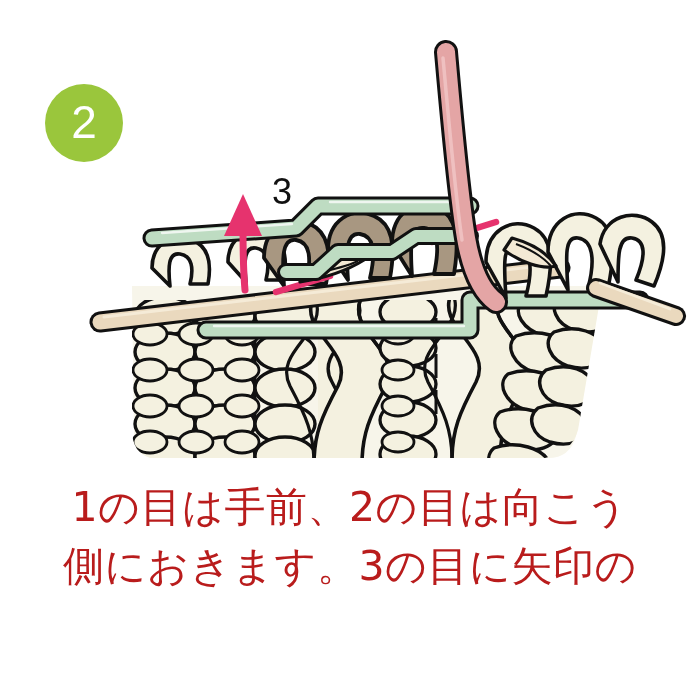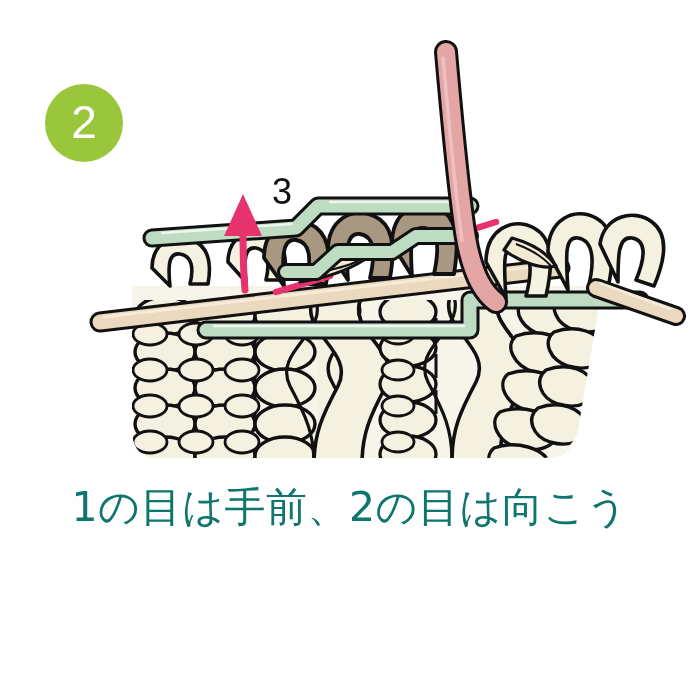--- a/index.html
+++ b/index.html
@@ -49,21 +49,21 @@
     width: 700px;
     height: 480px;
   }
   
   .caption {
     position: absolute;
     left: 0;
     top: 478px;
     width: 700px;
     text-align: center;
-    color: #0f766e;
+    color: #b91c1c;
     font-size: 41px;
     line-height: 59px;
     letter-spacing: 0.5px;
     font-family: "DejaVu Sans", "Liberation Sans", sans-serif;
   }
   .caption .cline { display: block; white-space: nowrap; }
 </style>
 </head>
 <body>
 
@@ -260,15 +260,16 @@
       <path d="M243 194 L262 236 L224 236 Z" fill="#e6336e" stroke="none"></path>
     </g>
 
     <text x="272" y="204" font-family="'Liberation Sans','DejaVu Sans',sans-serif" font-size="36" fill="#111111">
       <tspan id="arrowLabel">3</tspan>
     </text>
   </svg>
 
   <div class="caption">
     <span class="cline">1の目は手前、2の目は向こう</span>
+    <span class="cline">側におきます。3の目に矢印の</span>
   </div>
 
 </div>
 
 </body></html>

